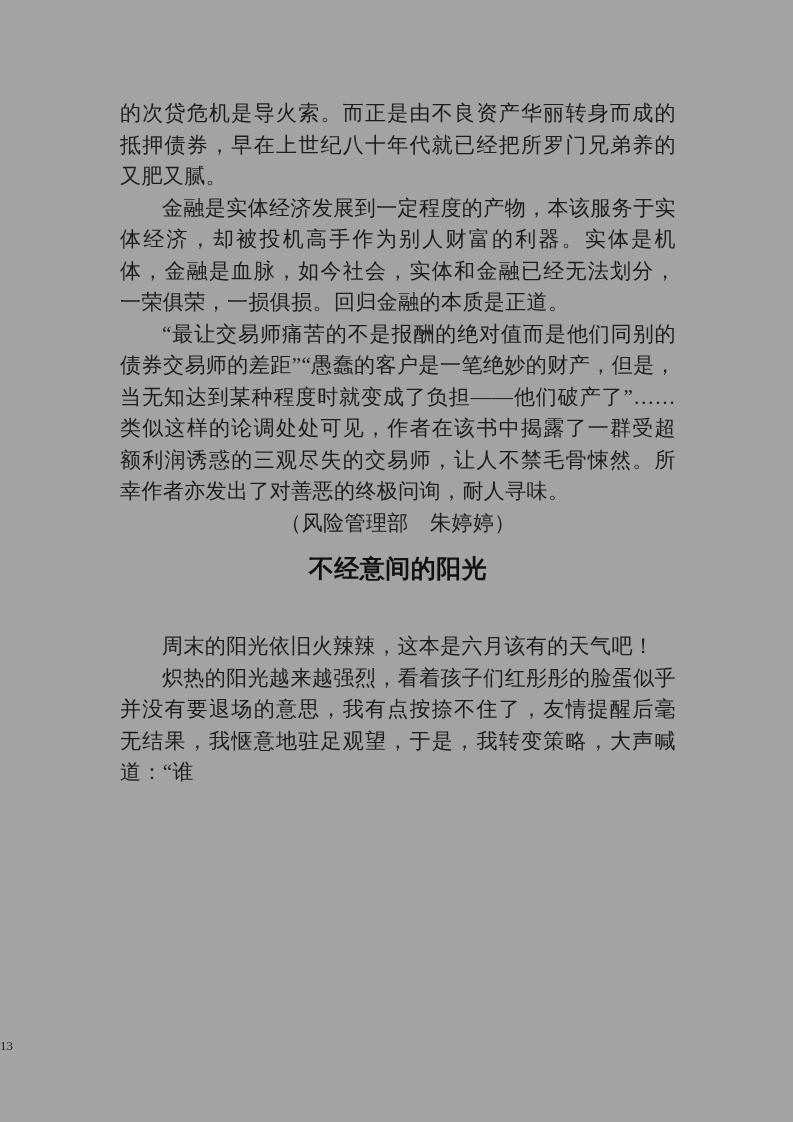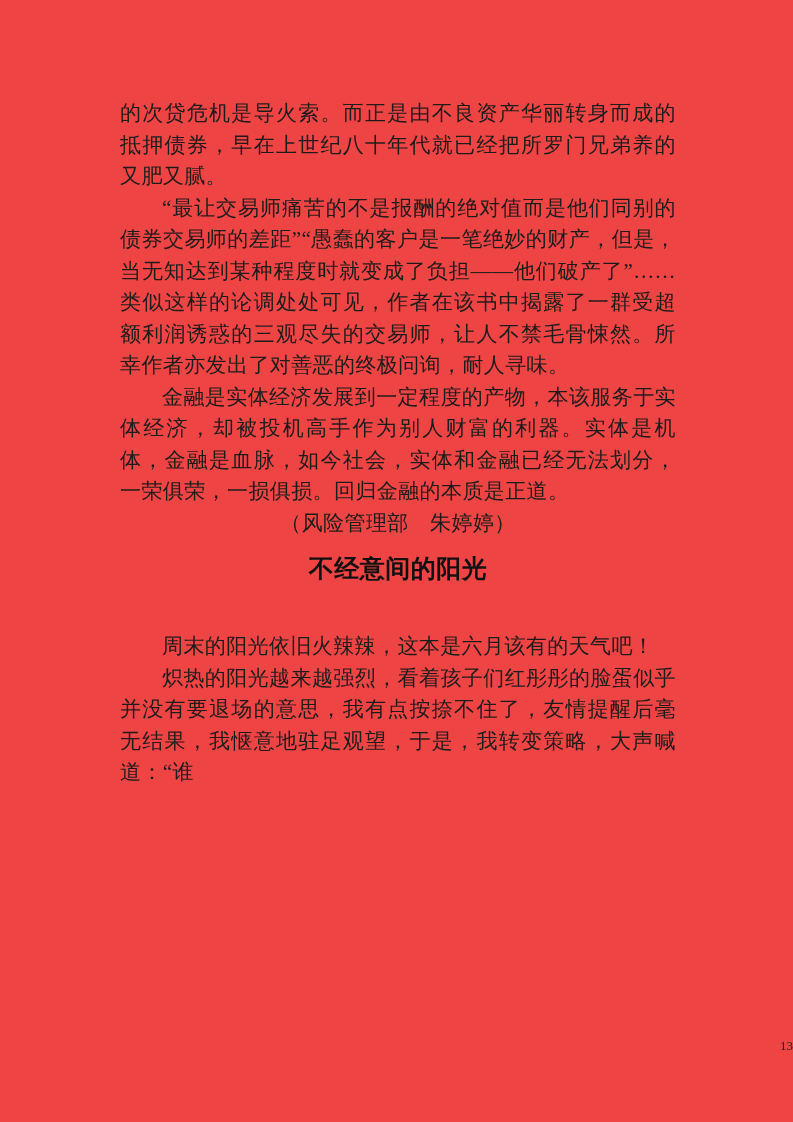--- a/index.html
+++ b/index.html
@@ -4,21 +4,21 @@
 <style>
   html, body {
     margin: 0;
     padding: 0;
     background: #ffffff;
   }
   .page {
     position: relative;
     width: 793px;
     height: 1122px;
-    background: #ef4444;
+    background: #a3a3a3;
     overflow: hidden;
     font-family: "Liberation Serif", "DejaVu Serif", serif;
     color: #1c1c1c;
   }
   .content {
     position: absolute;
     left: 120px;
     top: 98px;
     width: 556px;
     font-size: 21px;
@@ -47,37 +47,37 @@
     font-weight: bold;
     text-align: center;
     letter-spacing: 0.5px;
     color: #111111;
   }
   .page-number {
     position: absolute;
     top: 1036px;
     left: 0;
     width: 100%;
-    text-align: right;
+    text-align: left;
     font-size: 13px;
     line-height: 20px;
     color: #222222;
   }
 </style>
 </head>
 <body>
 
 <div class="page">
   <div class="content">
 
     <p class="continuation">的次贷危机是导火索。而正是由不良资产华丽转身而成的抵押债券，早在上世纪八十年代就已经把所罗门兄弟养的又肥又腻。</p>
 
+    <p>金融是实体经济发展到一定程度的产物，本该服务于实体经济，却被投机高手作为别人财富的利器。实体是机体，金融是血脉，如今社会，实体和金融已经无法划分，一荣俱荣，一损俱损。回归金融的本质是正道。</p>
+
     <p>“最让交易师痛苦的不是报酬的绝对值而是他们同别的债券交易师的差距”“愚蠢的客户是一笔绝妙的财产，但是，当无知达到某种程度时就变成了负担——他们破产了”……类似这样的论调处处可见，作者在该书中揭露了一群受超额利润诱惑的三观尽失的交易师，让人不禁毛骨悚然。所幸作者亦发出了对善恶的终极问询，耐人寻味。</p>
-
-    <p>金融是实体经济发展到一定程度的产物，本该服务于实体经济，却被投机高手作为别人财富的利器。实体是机体，金融是血脉，如今社会，实体和金融已经无法划分，一荣俱荣，一损俱损。回归金融的本质是正道。</p>
 
     <p class="attribution">（风险管理部　朱婷婷）</p>
 
     <h1 class="article-title">不经意间的阳光</h1>
 
     <p>周末的阳光依旧火辣辣，这本是六月该有的天气吧！</p>
 
 
     <p>炽热的阳光越来越强烈，看着孩子们红彤彤的脸蛋似乎并没有要退场的意思，我有点按捺不住了，友情提醒后毫无结果，我惬意地驻足观望，于是，我转变策略，大声喊道：“谁</p>
 

